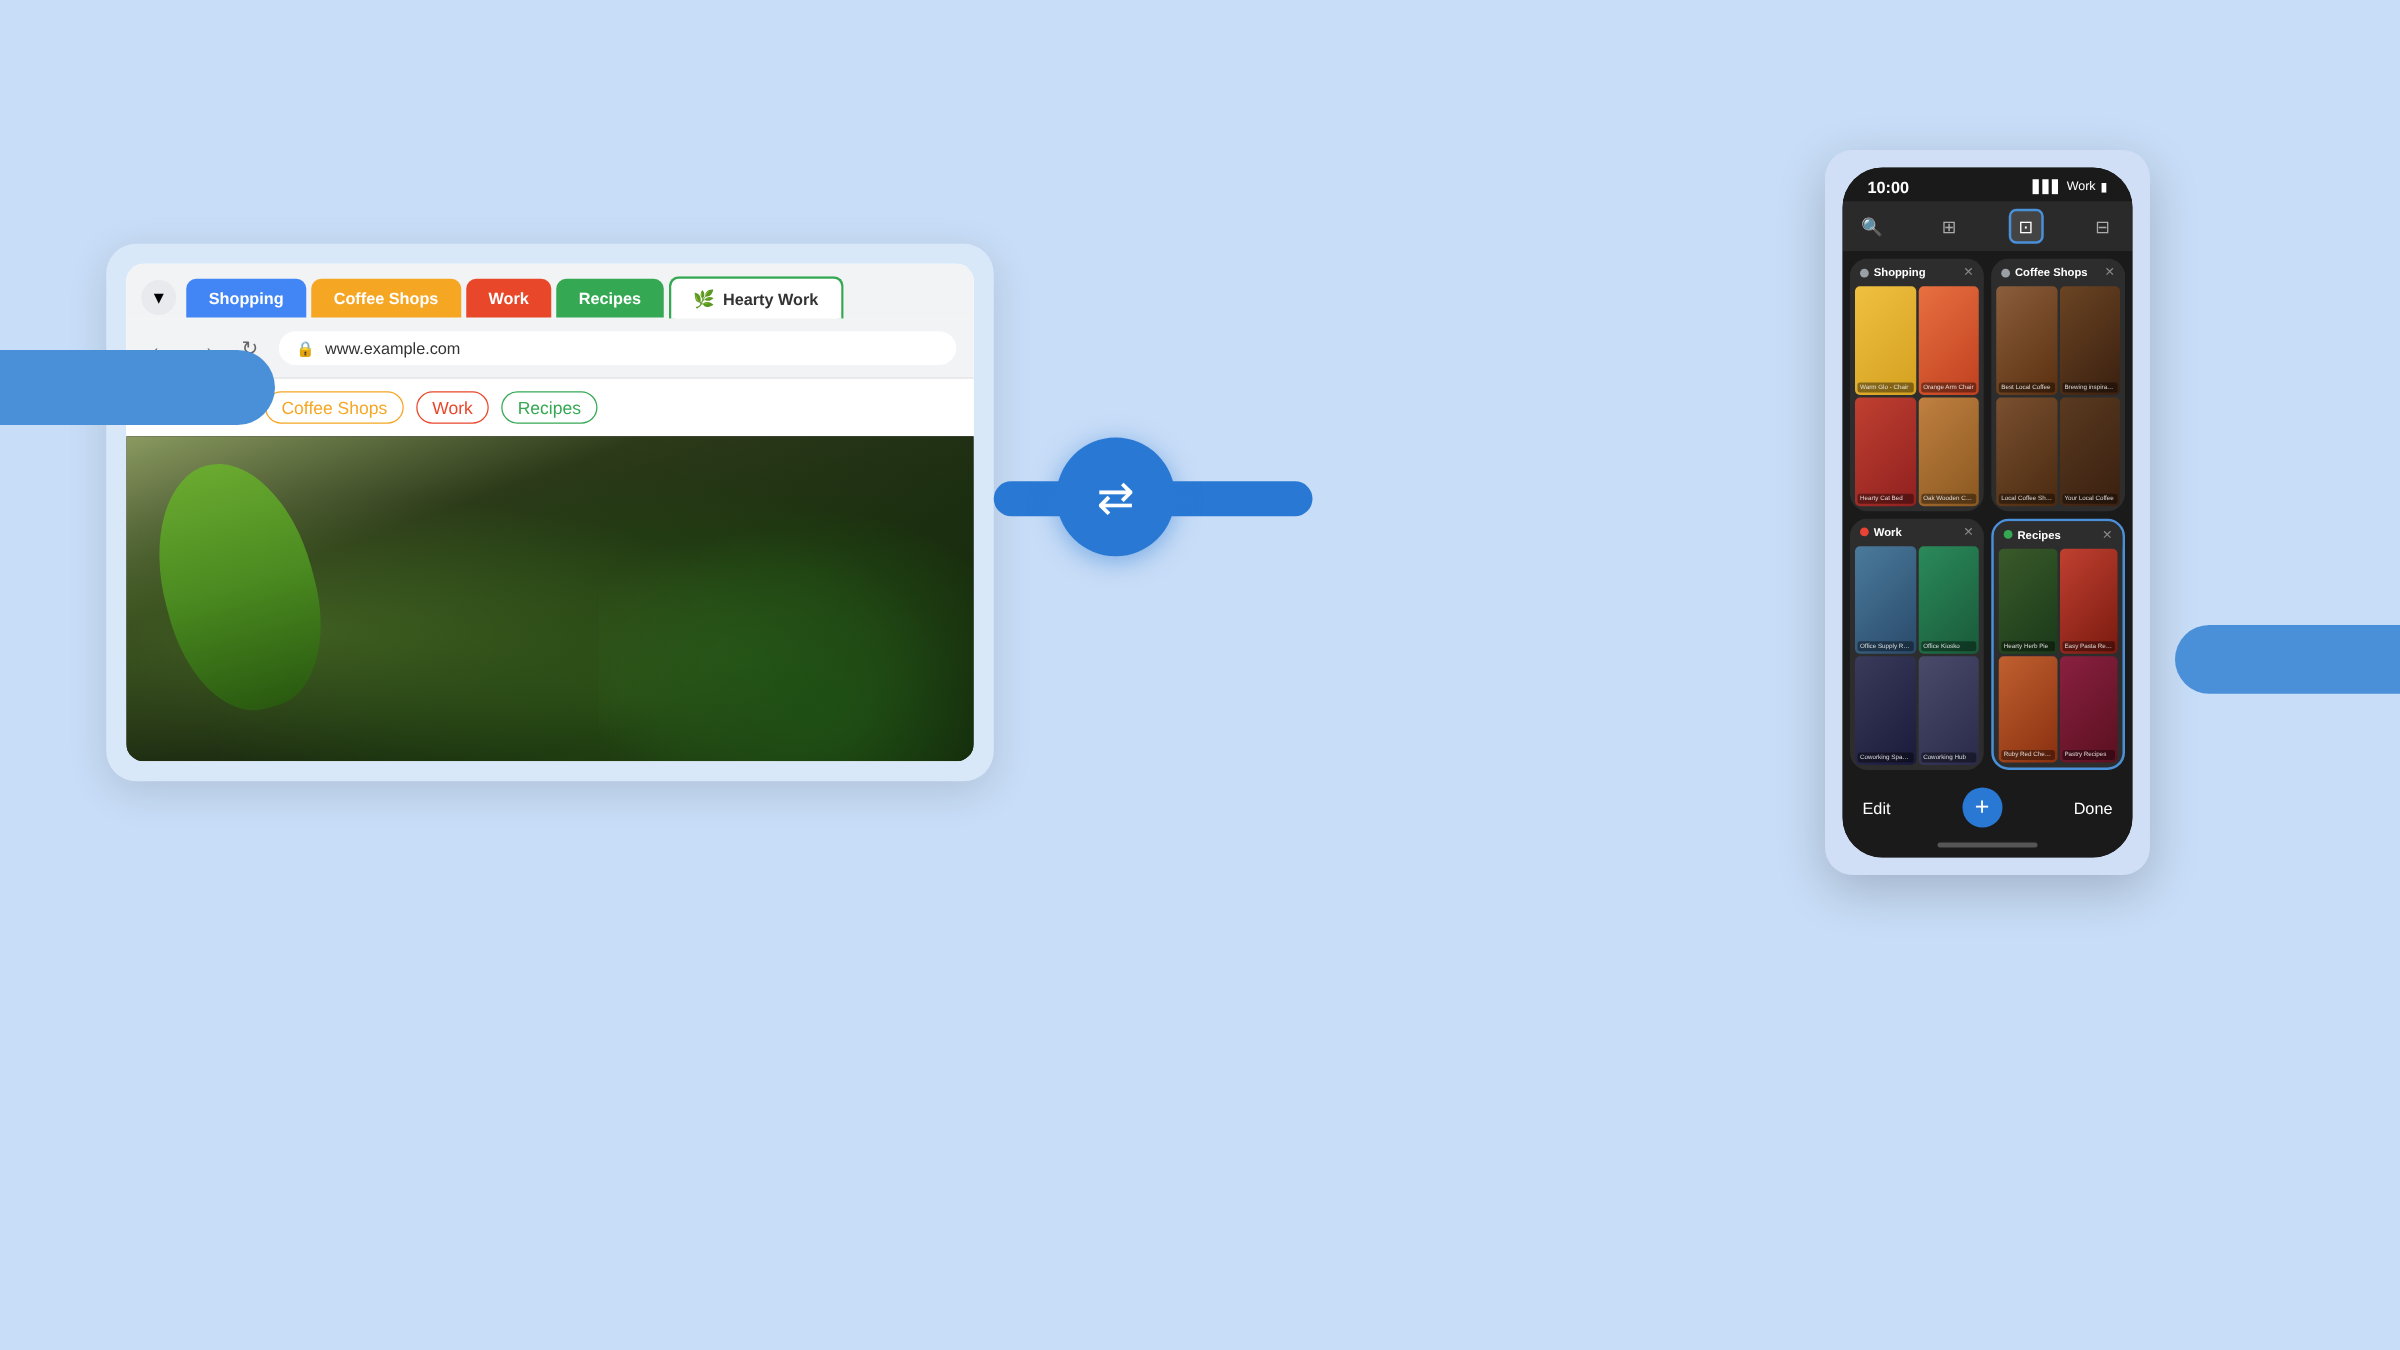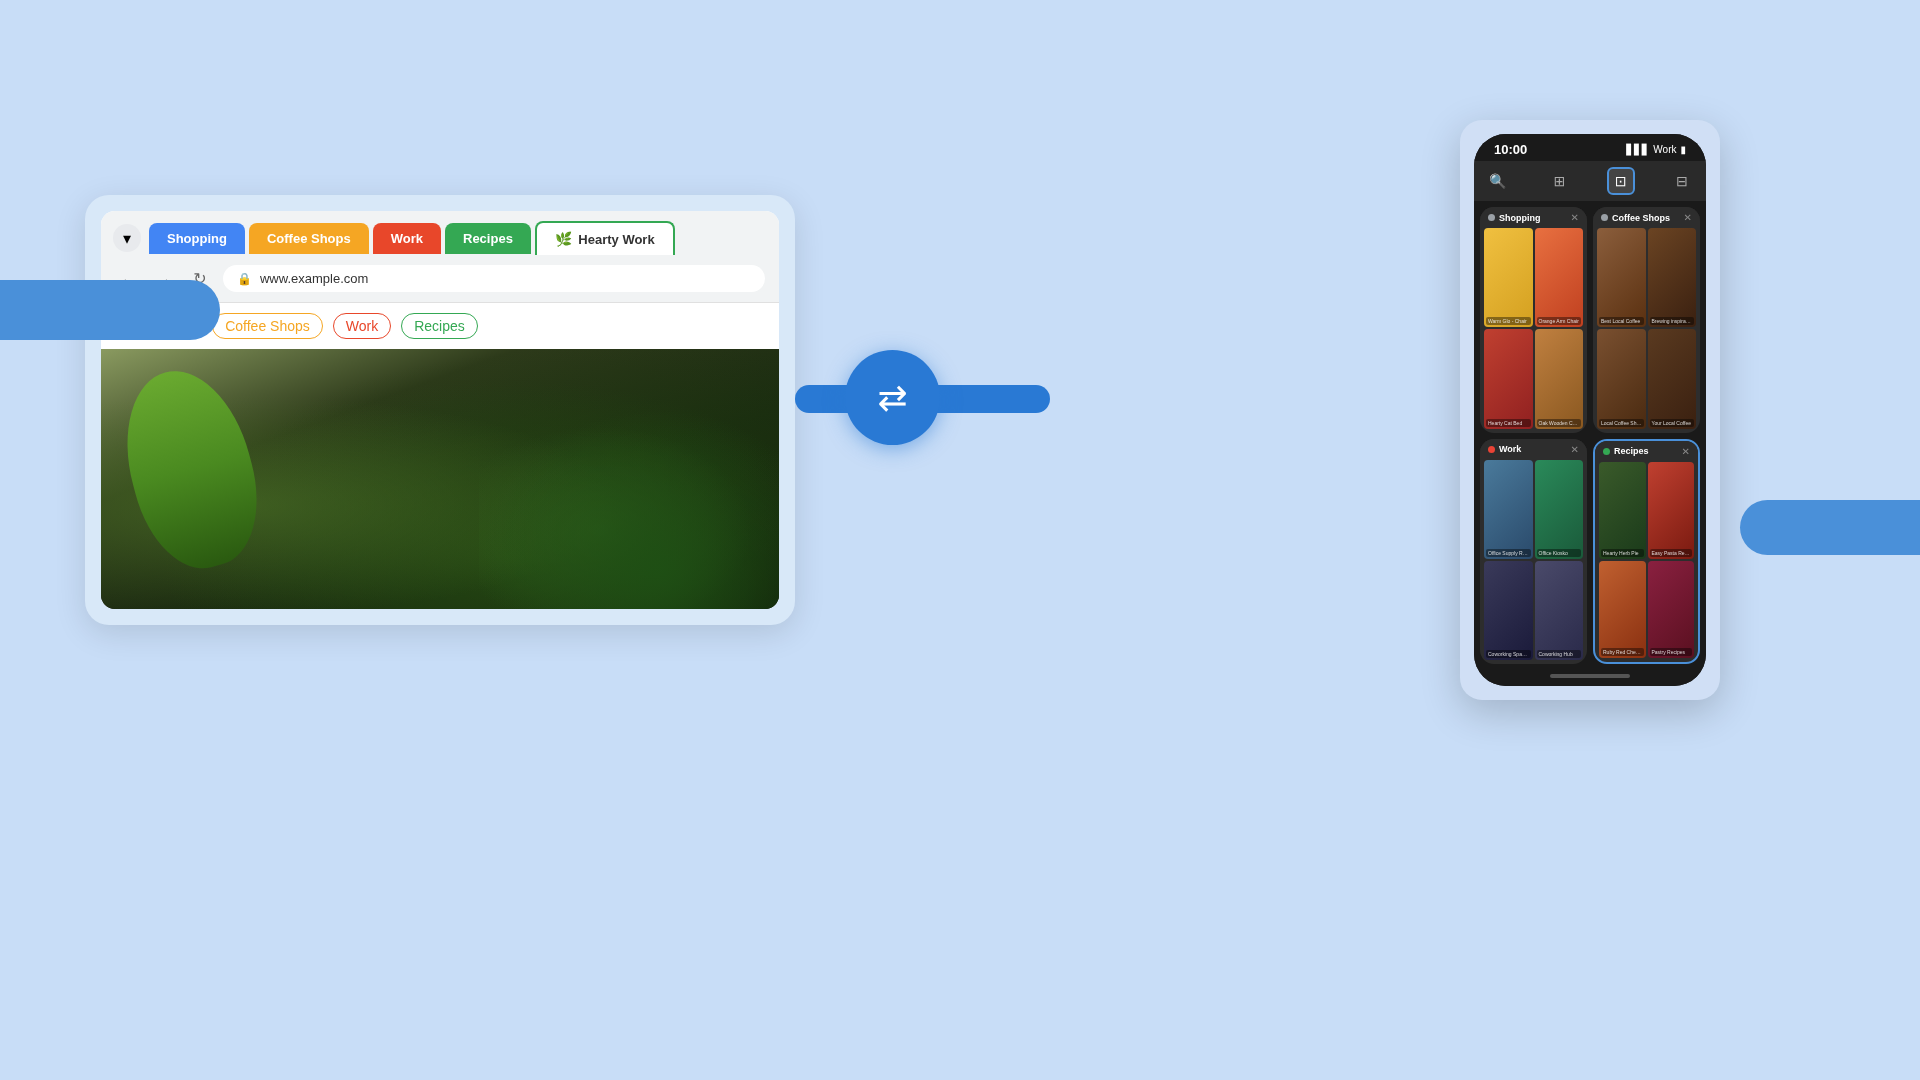--- a/index.html
+++ b/index.html
@@ -652,19 +652,26 @@
             <span class="mini-tab-label">Ruby Red Cherry</span>
           </div>
           <div class="mini-tab recipe-4">
             <span class="mini-tab-label">Pastry Recipes</span>
           </div>
         </div>
       </div>
 
     </div>
 
+    <div class="phone-bottom">
+      <span class="bottom-btn">Edit</span>
+      <div class="bottom-plus">
+        <span>+</span>
+      </div>
+      <span class="bottom-btn">Done</span>
+    </div>
 
     <div class="home-indicator">
       <div class="home-bar"></div>
     </div>
 
   </div>
 </div>
 
 </body></html>

